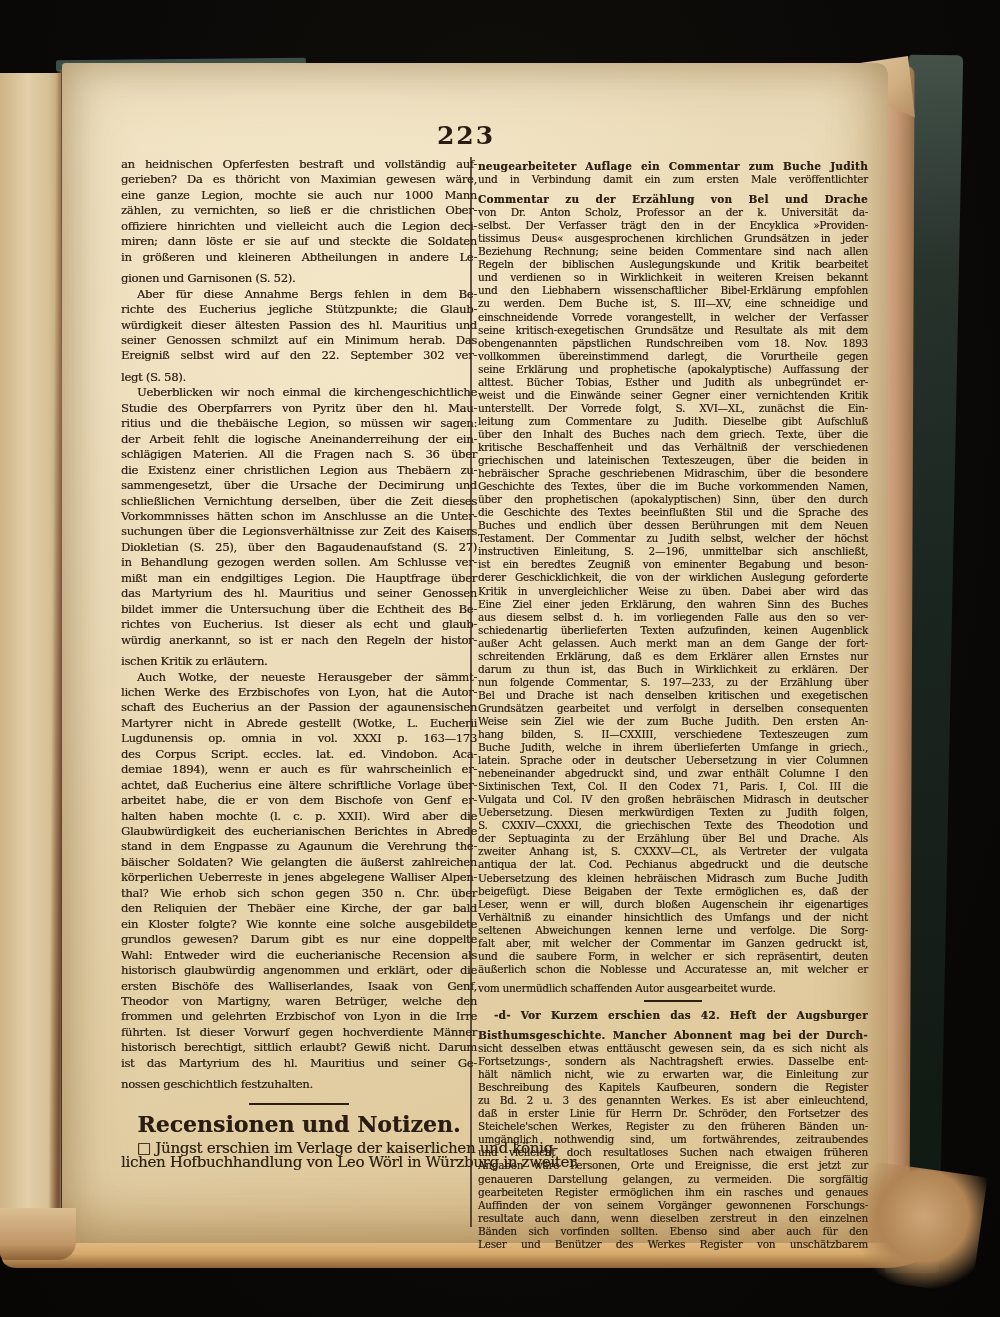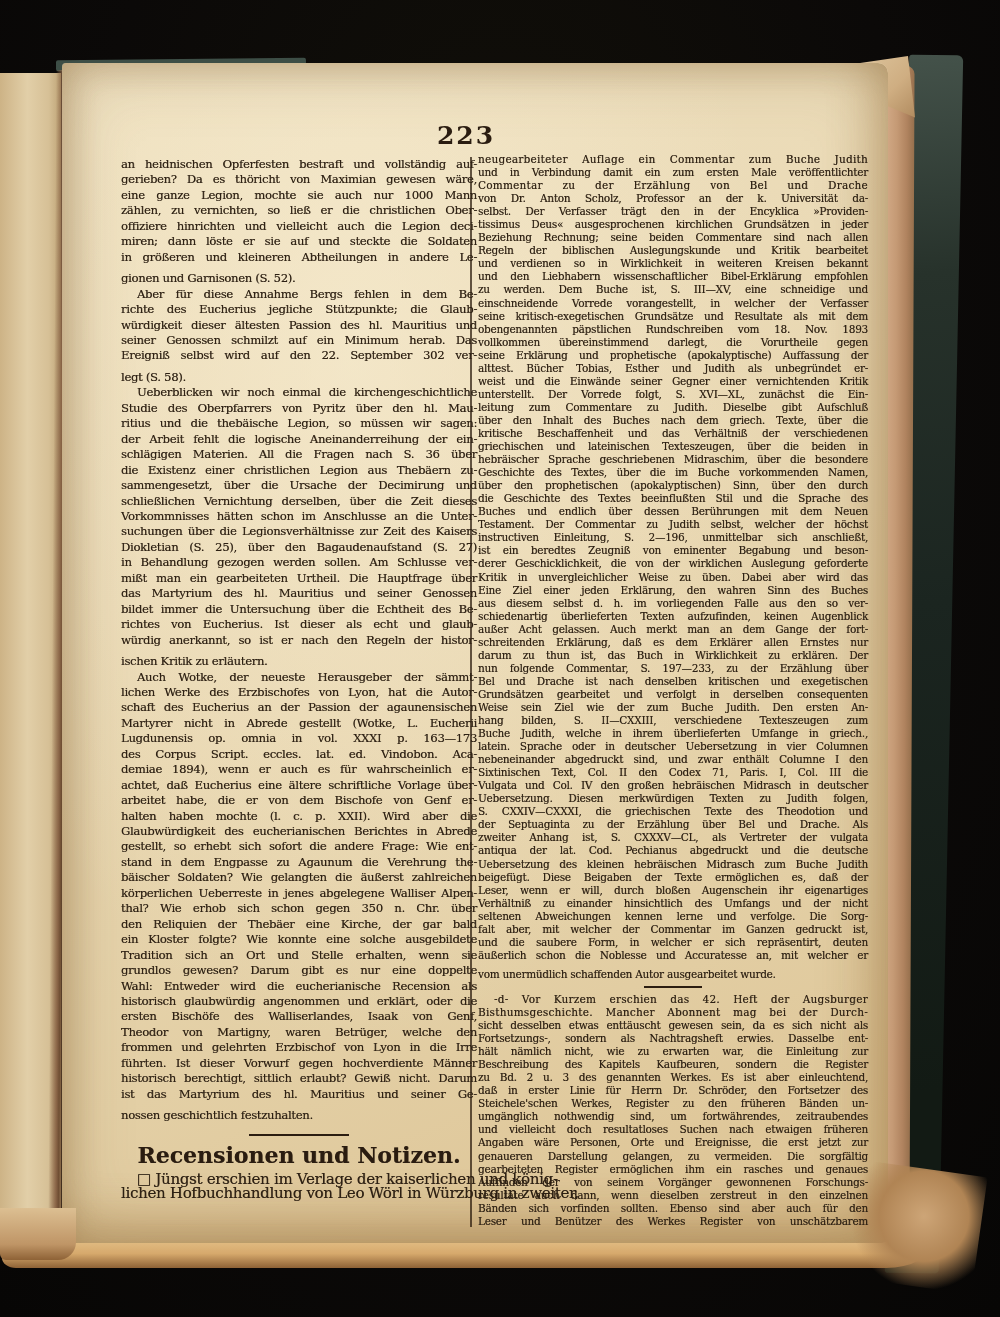--- a/index.html
+++ b/index.html
@@ -59,21 +59,21 @@
   .col-left{left:121px;top:157px;width:356px;}
   .col-right{left:478px;top:153px;width:390px;}
   .col-divider{position:absolute;left:470px;top:157px;width:2px;height:1070px;z-index:9;
     background:rgba(42,27,13,.72);}
   .line{white-space:nowrap;overflow:visible;text-align:justify;text-align-last:justify;
     text-shadow:0.3px 0.3px 0 rgba(45,32,19,.55);}
   .col-left .line{font-size:11.6px;line-height:15.45px;letter-spacing:-0.3px;}
   .col-right .line{font-size:10.4px;line-height:13.05px;letter-spacing:-0.2px;}
   .line.end{text-align-last:left;margin-top:6px;}
   .line.ind{text-indent:16px;}
-  .line.bold{font-weight:normal;letter-spacing:.3px;}
+  .line.bold{font-weight:bold;letter-spacing:.3px;margin-top:7px;}
   .col-left .line.sm{font-size:15px;line-height:14.2px;}
   .rule{height:2px;background:#2b1d10;margin:10px auto 4px auto;width:100px;}
   .col-right .rule{width:58px;height:2px;margin:5px auto;}
   .heading{font-size:22px;font-weight:bold;text-align:center;line-height:26px;
     margin:6px 0 4px 0;color:#2a1c10;text-shadow:0.3px 0.3px 0 rgba(42,28,16,.6);}
 </style>
 </head>
 <body>
 
 <div class="backdrop"></div>
@@ -110,45 +110,43 @@
     <div class="line">ritius und die thebäische Legion, so müssen wir sagen:</div>
     <div class="line">der Arbeit fehlt die logische Aneinanderreihung der ein-</div>
     <div class="line">schlägigen Materien. All die Fragen nach S. 36 über</div>
     <div class="line">die Existenz einer christlichen Legion aus Thebäern zu-</div>
     <div class="line">sammengesetzt, über die Ursache der Decimirung und</div>
     <div class="line">schließlichen Vernichtung derselben, über die Zeit dieses</div>
     <div class="line">Vorkommnisses hätten schon im Anschlusse an die Unter-</div>
     <div class="line">suchungen über die Legionsverhältnisse zur Zeit des Kaisers</div>
     <div class="line">Diokletian (S. 25), über den Bagaudenaufstand (S. 27)</div>
     <div class="line">in Behandlung gezogen werden sollen. Am Schlusse ver-</div>
-    <div class="line">mißt man ein gearbeiteten Urtheil. Die Hauptfrage über</div>
+    <div class="line">mißt man ein endgiltiges Legion. Die Hauptfrage über</div>
     <div class="line">das Martyrium des hl. Mauritius und seiner Genossen</div>
     <div class="line">bildet immer die Untersuchung über die Echtheit des Be-</div>
     <div class="line">richtes von Eucherius. Ist dieser als echt und glaub-</div>
     <div class="line">würdig anerkannt, so ist er nach den Regeln der histor-</div>
     <div class="line end">ischen Kritik zu erläutern.</div>
     <div class="line ind">Auch Wotke, der neueste Herausgeber der sämmt-</div>
     <div class="line">lichen Werke des Erzbischofes von Lyon, hat die Autor-</div>
     <div class="line">schaft des Eucherius an der Passion der agaunensischen</div>
     <div class="line">Martyrer nicht in Abrede gestellt (Wotke, L. Eucherii</div>
     <div class="line">Lugdunensis op. omnia in vol. XXXI p. 163—173</div>
     <div class="line">des Corpus Script. eccles. lat. ed. Vindobon. Aca-</div>
     <div class="line">demiae 1894), wenn er auch es für wahrscheinlich er-</div>
     <div class="line">achtet, daß Eucherius eine ältere schriftliche Vorlage über-</div>
     <div class="line">arbeitet habe, die er von dem Bischofe von Genf er-</div>
     <div class="line">halten haben mochte (l. c. p. XXII). Wird aber die</div>
     <div class="line">Glaubwürdigkeit des eucherianischen Berichtes in Abrede</div>
-    <div class="line">gestellt, so erhebt sich sofort die andere Frage: Wie ent-</div>
     <div class="line">stand in dem Engpasse zu Agaunum die Verehrung the-</div>
     <div class="line">bäischer Soldaten? Wie gelangten die äußerst zahlreichen</div>
     <div class="line">körperlichen Ueberreste in jenes abgelegene Walliser Alpen-</div>
     <div class="line">thal? Wie erhob sich schon gegen 350 n. Chr. über</div>
     <div class="line">den Reliquien der Thebäer eine Kirche, der gar bald</div>
     <div class="line">ein Kloster folgte? Wie konnte eine solche ausgebildete</div>
-    <div class="line">Tradition sich an Ort und Stelle erhalten, wenn sie</div>
     <div class="line">grundlos gewesen? Darum gibt es nur eine doppelte</div>
     <div class="line">Wahl: Entweder wird die eucherianische Recension als</div>
     <div class="line">historisch glaubwürdig angenommen und erklärt, oder die</div>
     <div class="line">ersten Bischöfe des Walliserlandes, Isaak von Genf,</div>
     <div class="line">Theodor von Martigny, waren Betrüger, welche den</div>
     <div class="line">frommen und gelehrten Erzbischof von Lyon in die Irre</div>
     <div class="line">führten. Ist dieser Vorwurf gegen hochverdiente Männer</div>
     <div class="line">historisch berechtigt, sittlich erlaubt? Gewiß nicht. Darum</div>
     <div class="line">ist das Martyrium des hl. Mauritius und seiner Ge-</div>
     <div class="line end">nossen geschichtlich festzuhalten.</div>

